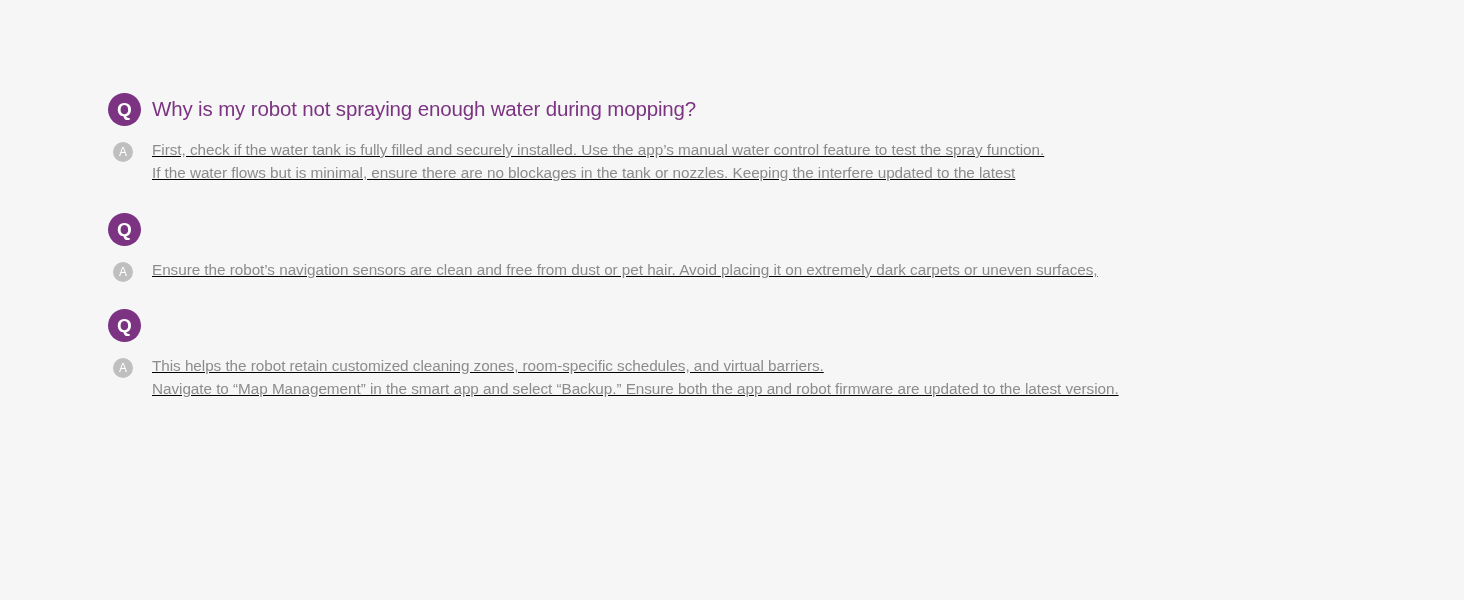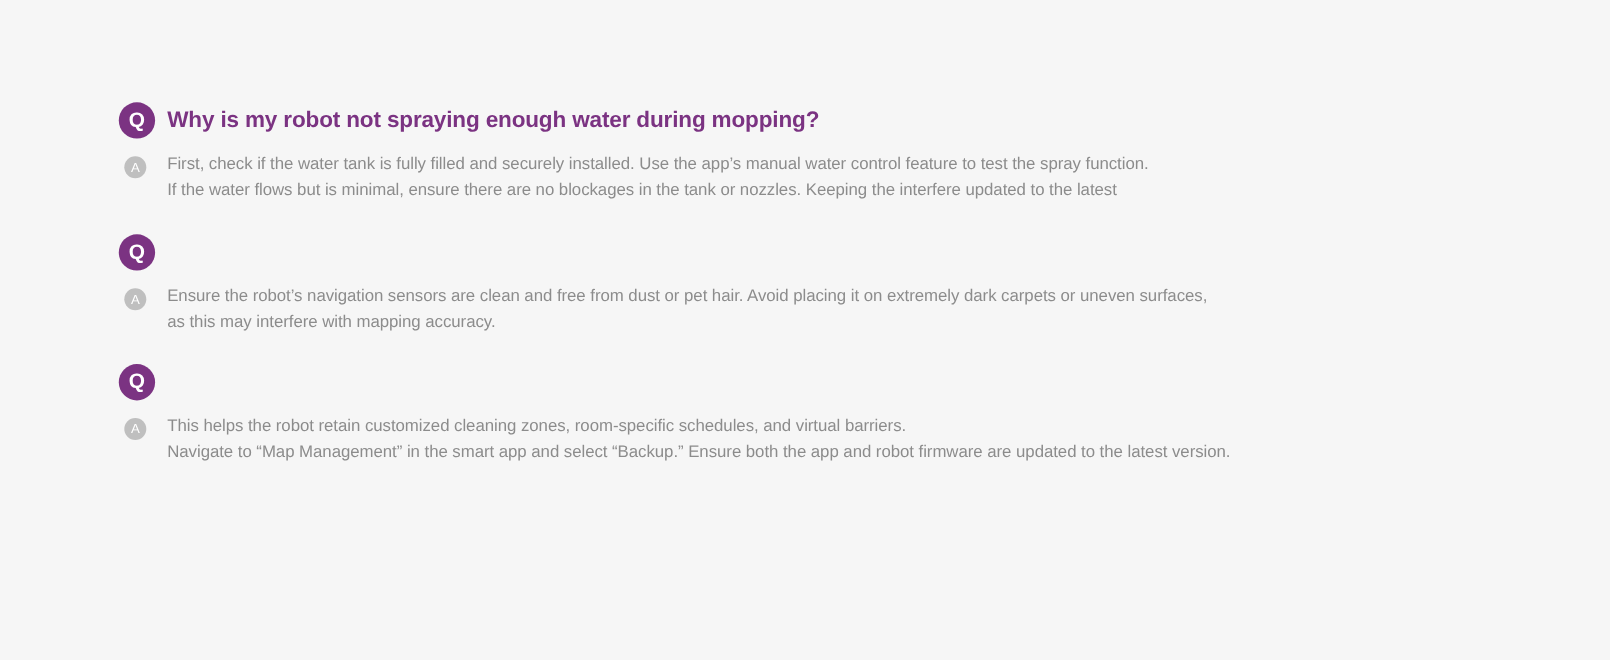--- a/index.html
+++ b/index.html
@@ -55,21 +55,21 @@
     justify-content: center;
     font-size: 19px;
     font-weight: bold;
     line-height: 1;
     letter-spacing: 0;
     user-select: none;
   }
 
   .question-text {
     font-size: 20.5px;
-    font-weight: bold;
+    font-weight: normal;
     color: #7b3382;
     line-height: 1.2;
     letter-spacing: -0.15px;
     white-space: nowrap;
   }
 
   
   .answer-row {
     display: flex;
     align-items: flex-start;
@@ -90,20 +90,21 @@
     font-size: 12px;
     font-weight: normal;
     line-height: 1;
     margin-top: 4px;
     user-select: none;
   }
 
   .answer-body {
     display: flex;
     flex-direction: column;
+    text-decoration: underline;
   }
 
   .answer-line {
     font-size: 15.3px;
     color: #8c8c8c;
     line-height: 23px;
     letter-spacing: -0.05px;
     white-space: nowrap;
   }
 </style>
@@ -128,21 +129,20 @@
     </div>
 
     <div class="faq-item item-1">
       <div class="question-row">
         <div class="q-badge">Q</div>
       </div>
       <div class="answer-row">
         <div class="a-badge">A</div>
         <div class="answer-body">
           <div class="answer-line">Ensure the robot’s navigation sensors are clean and free from dust or pet hair. Avoid placing it on extremely dark carpets or uneven surfaces,</div>
-          <div class="answer-line">as this may interfere with mapping accuracy.</div>
         </div>
       </div>
     </div>
 
     <div class="faq-item item-2">
       <div class="question-row">
         <div class="q-badge">Q</div>
       </div>
       <div class="answer-row">
         <div class="a-badge">A</div>

